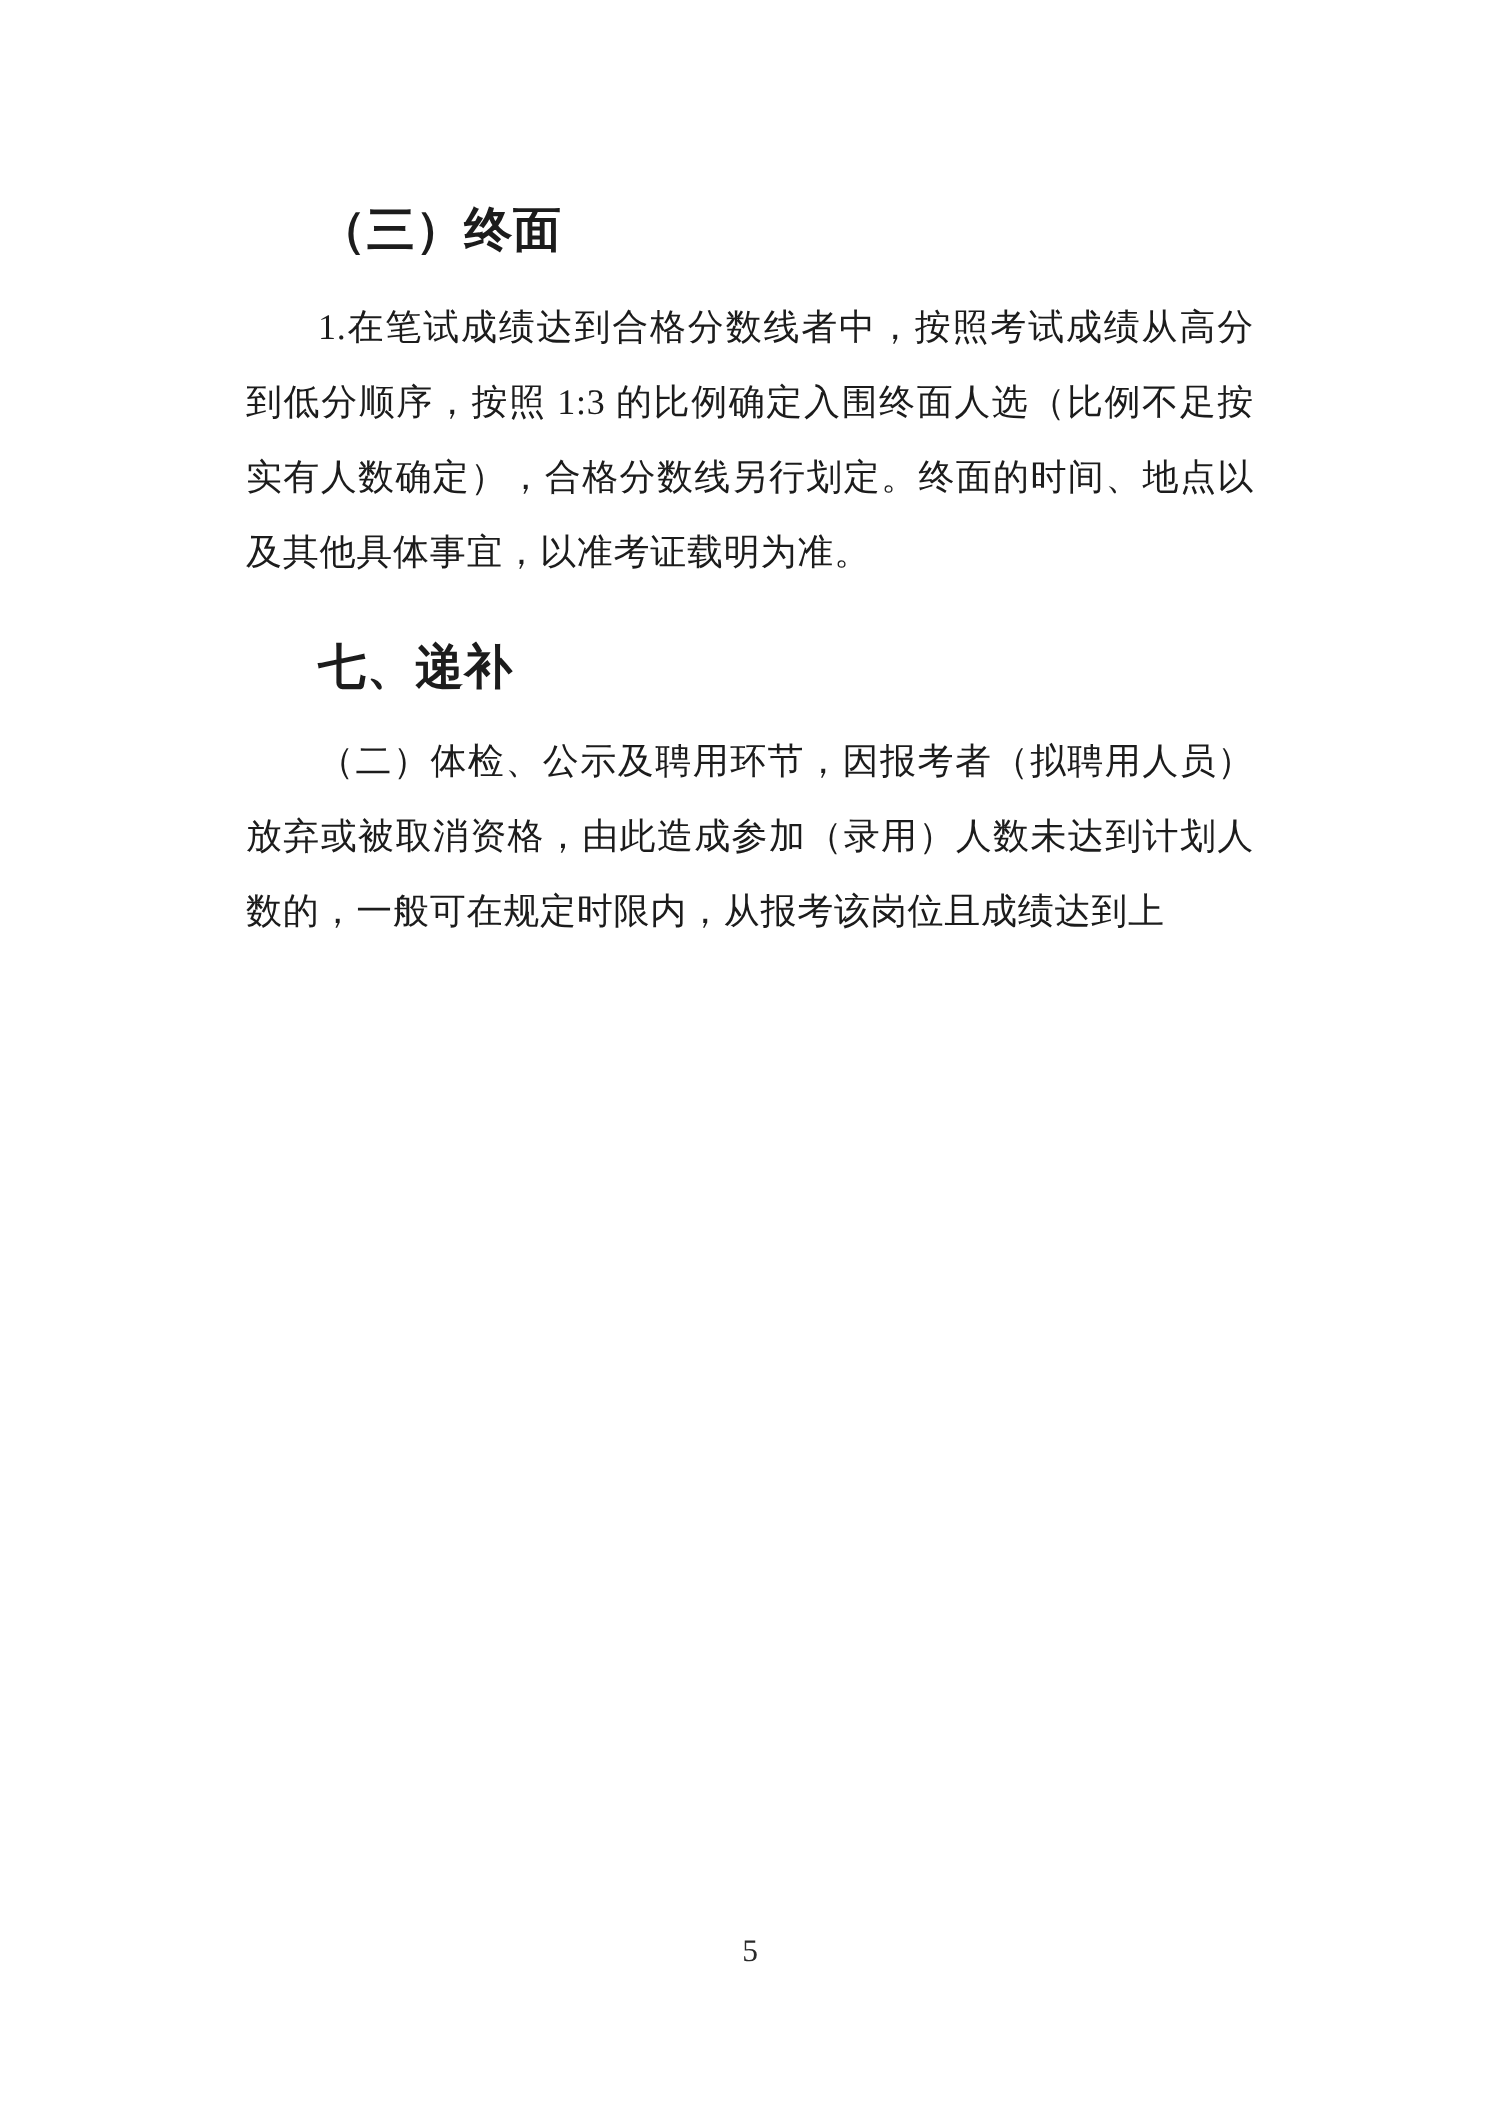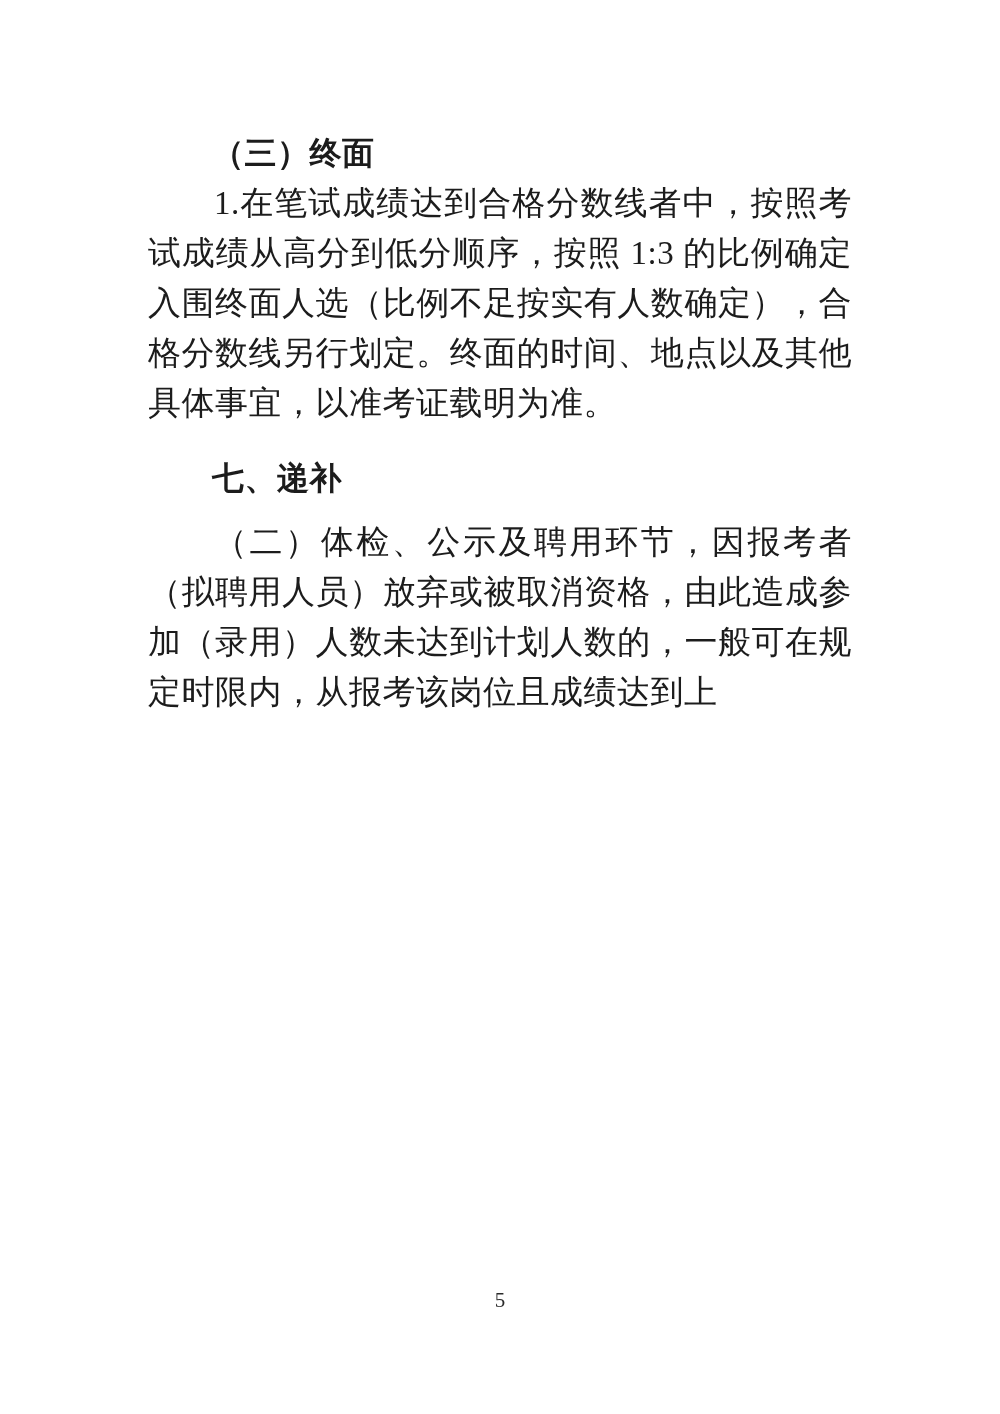--- a/index.html
+++ b/index.html
@@ -13,27 +13,27 @@
     height: 1414px;
     margin: 0 auto;
     background: #ffffff;
     box-sizing: border-box;
     padding: 128px 148px 0 148px;
     color: #1c1c1c;
     overflow: hidden;
   }
   .para {
     font-family: "Liberation Serif", "DejaVu Serif", serif;
-    font-size: 33px;
+    font-size: 24px;
     line-height: 50px;
     text-align: justify;
     text-justify: inter-character;
     text-indent: 2em;
     letter-spacing: 0.5px;
-    margin: 0;
+    margin: 16px;
     word-break: break-all;
   }
   .heading {
     font-family: "Liberation Sans", "DejaVu Sans", sans-serif;
     font-weight: 700;
     font-size: 32px;
     line-height: 50px;
     text-indent: 2em;
     letter-spacing: 0.5px;
     margin: 0;

